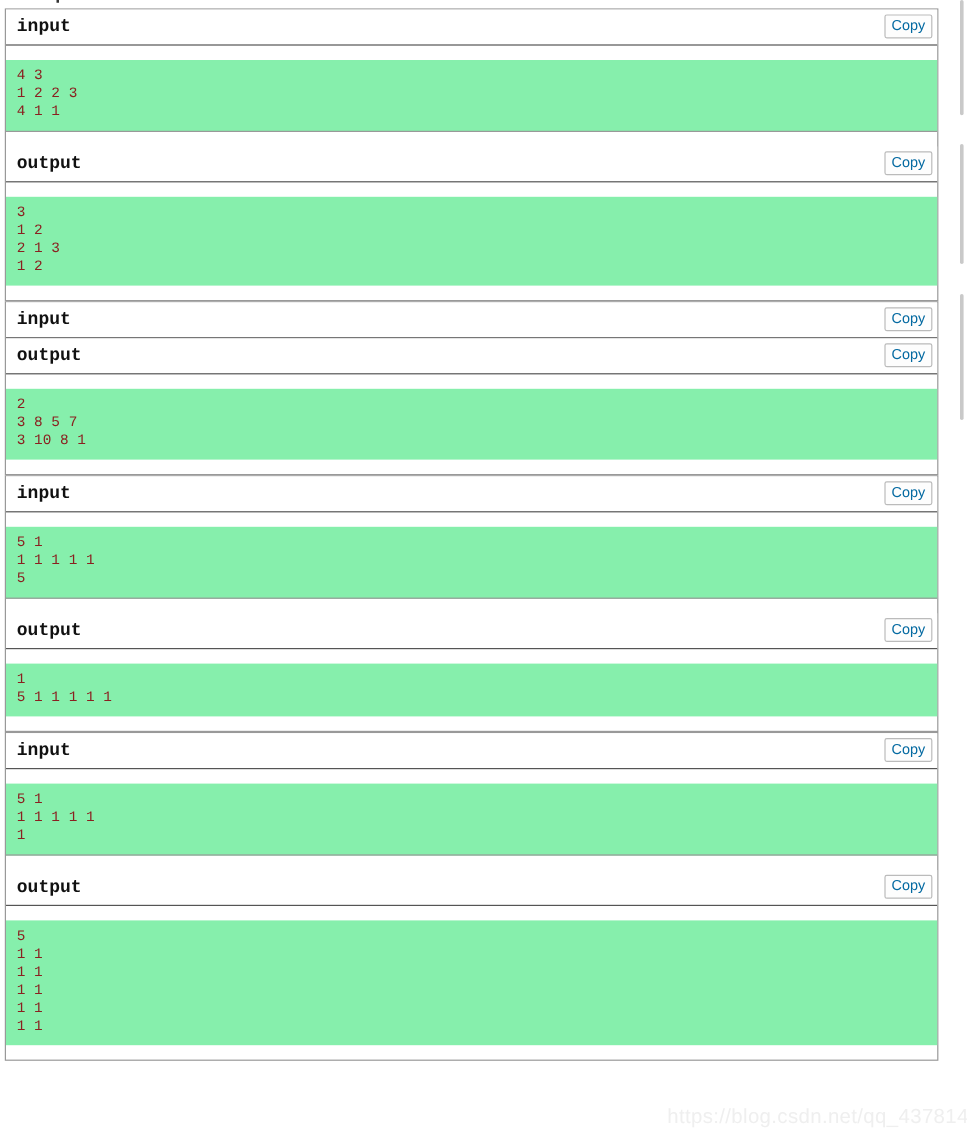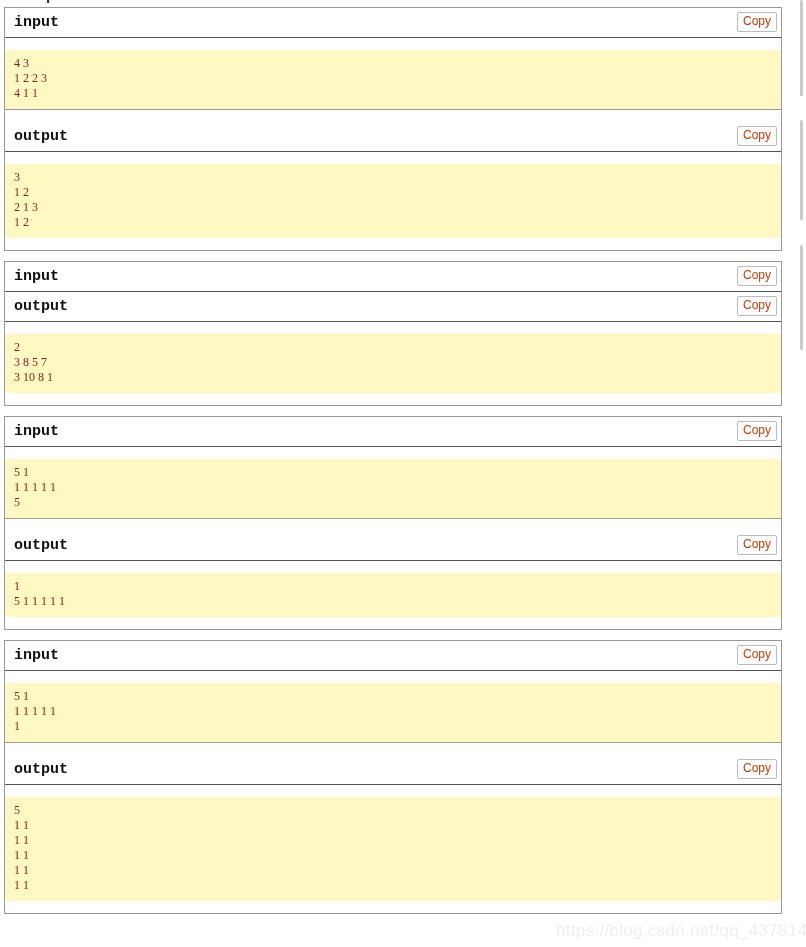--- a/index.html
+++ b/index.html
@@ -37,53 +37,52 @@
     color: #333;
     margin: 0 0 4px 0;
     padding-left: 2px;
     line-height: 17px;
   }
 
   
   .sample-test {
     border: 1px solid #999999;
     background: #ffffff;
-    margin-bottom: 10px;
   }
   .io-title {
     position: relative;
     padding: 6px 8px 6px 9px;
     border-bottom: 1px solid #555555;
     background: #ffffff;
     font-family: "Liberation Mono", "DejaVu Sans Mono", monospace;
     font-size: 15px;
     font-weight: bold;
     color: #111111;
     line-height: 17px;
     letter-spacing: 0px;
   }
   .copy-btn {
     position: absolute;
     right: 4px;
     top: 4px;
     border: 1px solid #bbbbbb;
     background: #fdfdfd;
-    color: #c2410c;
+    color: #0369a1;
     font-family: "Liberation Sans", sans-serif;
     font-size: 12px;
     font-weight: normal;
     line-height: 13px;
     padding: 2px 5px 3px 5px;
     border-radius: 2px;
     cursor: pointer;
   }
   .io-data {
-    background: #fef9c3;
+    background: #86efac;
     padding: 6px 9px 8px 9px;
-    font-family: Liberation Serif, serif;
+    font-family: Liberation Mono, monospace;
     font-size: 12px;
     line-height: 15px;
     color: #8a2020;
     white-space: pre;
     border-bottom: 1px solid #999999;
   }
   .io-data.last {
     border-bottom: none;
   }
 

